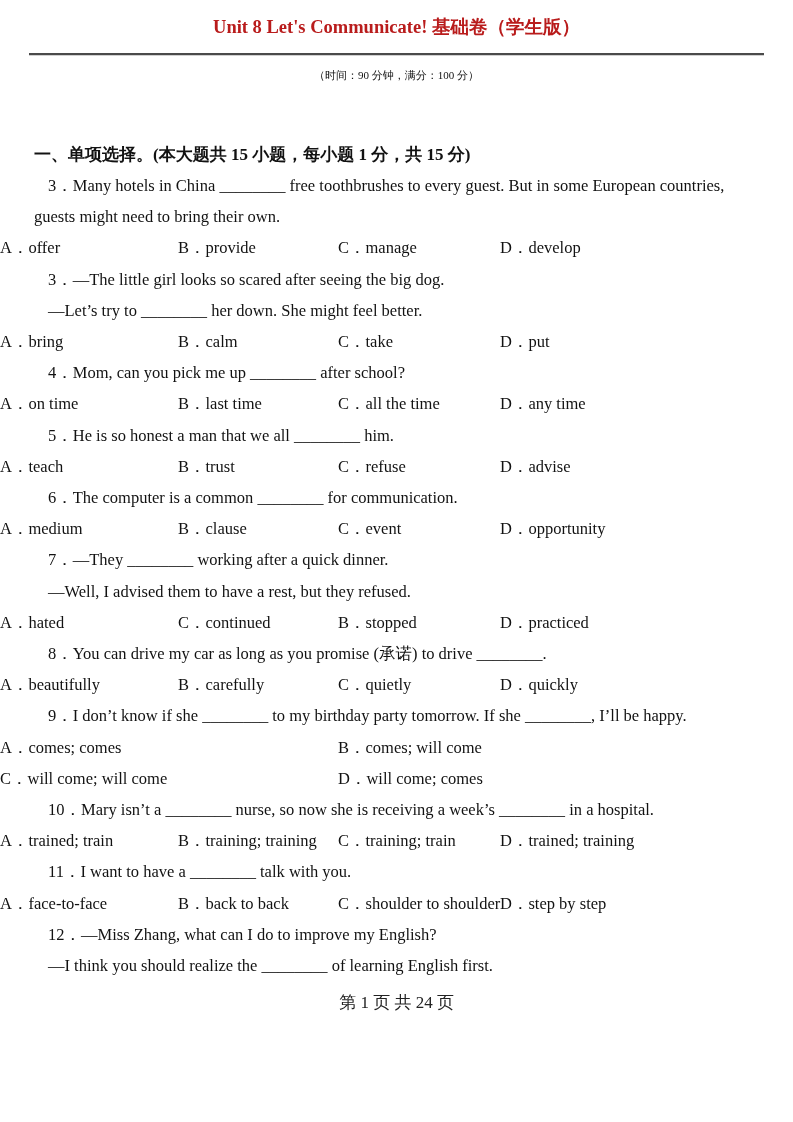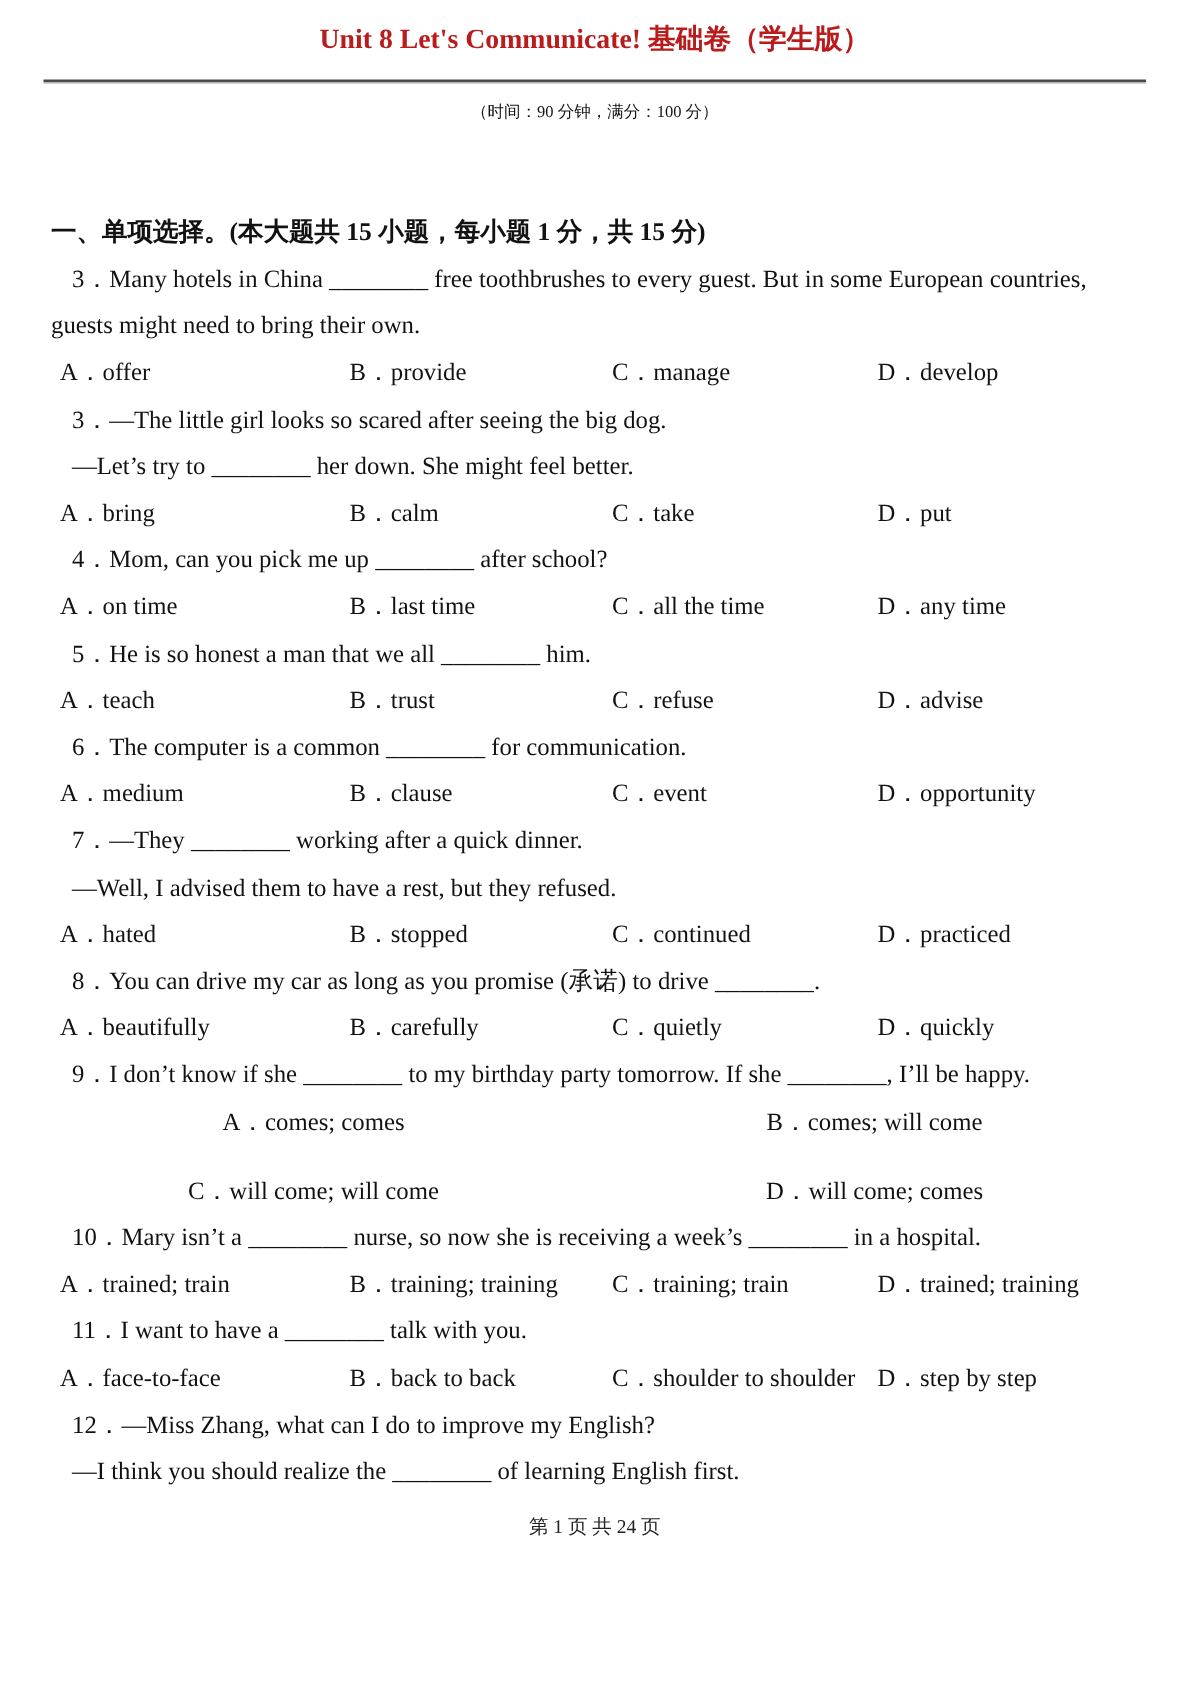--- a/index.html
+++ b/index.html
@@ -42,34 +42,32 @@
   }
   .q-line {
     margin-left:48px;
     margin-right:40px;
     font-size:16.5px;
     line-height:31.2px;
     white-space:pre-wrap;
   }
   .q-line.flush { margin-left:34px; }
   .opt-row {
-    margin-left:40px;
     margin-right:20px;
     font-size:16.5px;
     line-height:31.2px;
     display:grid;
-    gap:15px;
   }
   .opt-row.four-col { grid-template-columns:178px 160px 162px auto; }
-  .opt-row.two-col  { grid-template-columns:338px auto;text-align:center; }
+  .opt-row.two-col  { grid-template-columns:338px auto; }
   .opt { white-space:pre; overflow:visible; }
   .footer {
     margin-top:6px;
     text-align:center;
-    font-size:13px;
+    font-size:17px;
     line-height:31px;
     color:#222;
     white-space:pre;
   }
 </style>
 </head>
 <body>
 
 <div class="title" style="color: #b91c1c;">Unit 8 Let's Communicate! 基础卷（学生版）</div>
 <div class="rule"></div>
@@ -122,22 +120,22 @@
         <div class="opt">B．clause</div>
         <div class="opt">C．event</div>
         <div class="opt">D．opportunity</div>
       </div>
     </div>
     <div class="question">
       <div class="q-line">7．—They ________ working after a quick dinner.</div>
       <div class="q-line">—Well, I advised them to have a rest, but they refused.</div>
       <div class="opt-row four-col">
         <div class="opt">A．hated</div>
+        <div class="opt">C．continued</div>
         <div class="opt">B．stopped</div>
-        <div class="opt">C．continued</div>
         <div class="opt">D．practiced</div>
       </div>
     </div>
     <div class="question">
       <div class="q-line">8．You can drive my car as long as you promise (承诺) to drive ________.</div>
       <div class="opt-row four-col">
         <div class="opt">A．beautifully</div>
         <div class="opt">B．carefully</div>
         <div class="opt">C．quietly</div>
         <div class="opt">D．quickly</div>

